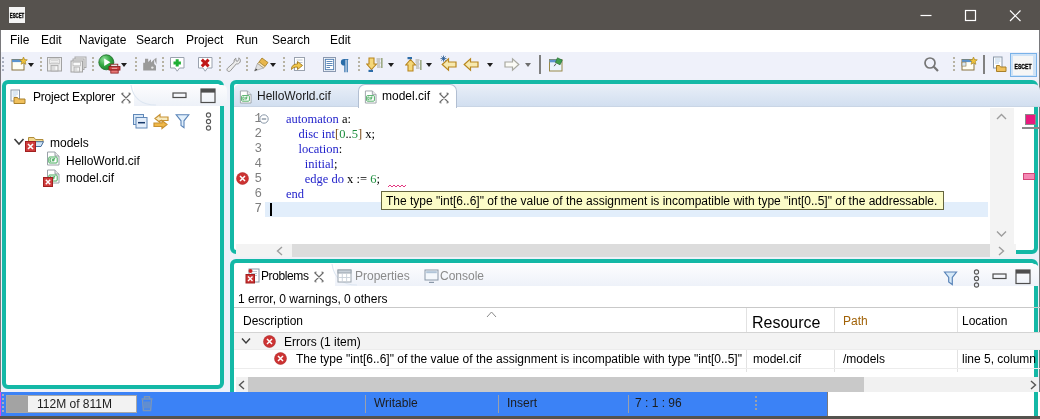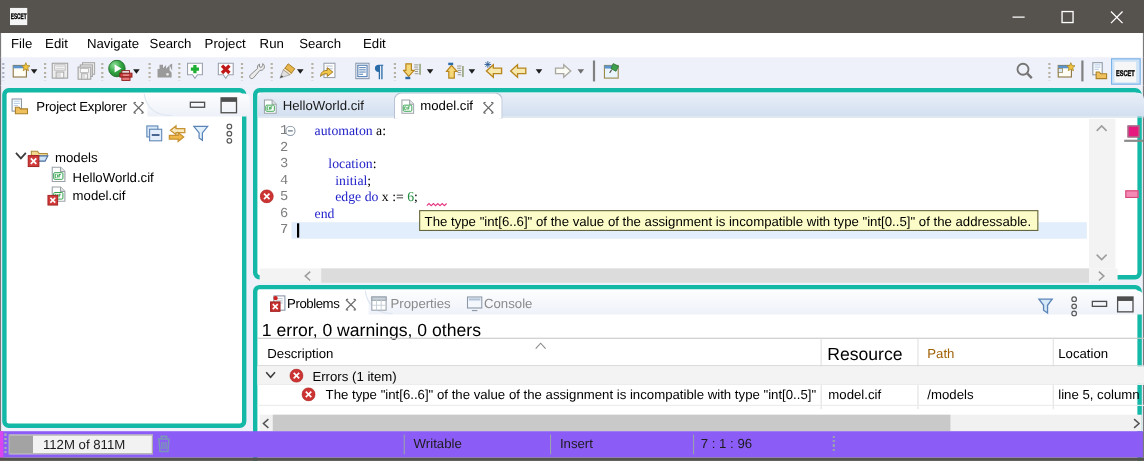--- a/index.html
+++ b/index.html
@@ -19,22 +19,22 @@
 #tbicons{z-index:5;}
 .tsep{position:absolute;top:57px;width:2px;height:16px;
  background-image:repeating-linear-gradient(to bottom,#b7b3a4 0 2px,transparent 2px 4px);}
 .darr{position:absolute;width:0;height:0;border-left:3.5px solid transparent;border-right:3.5px solid transparent;border-top:4px solid #1e1e1e;top:63px;}
 #main{position:absolute;left:0;top:78px;width:1040px;height:314px;background:#eef1f9;
  border-left:1px solid #79797c;border-right:1px solid #79797c;}
 .panel{position:absolute;background:#ffffff;border:4px solid #14b8a6;border-radius:6px;}
 #explorer{left:1px;top:2px;width:222px;height:309px;}
 #editorp{left:229px;top:2px;width:808px;height:174px;}
 #problems{left:229px;top:181px;width:808px;height:210px;}
-#statusbar{position:absolute;left:0;top:392px;width:1040px;height:24px;background:#8b5cf6;
- font-size:12px;color:#1c1c1c;border-left:3px solid #d946ef;border-right:1px solid #79797c;}
+#statusbar{position:absolute;left:0;top:392px;width:828px;height:24px;background:#3b82f6;
+ font-size:12px;color:#1c1c1c;border-left:1px solid #d946ef;border-right:1px solid #79797c;}
 #bottomstrip{position:absolute;left:0;top:416px;width:1040px;height:3px;background:#55534e;}
 .kw{color:#2323cb;}.num{color:#1e8e3e;}.br{color:#7a4a16;}
 .codeline{position:absolute;left:36px;font-family:Liberation Serif, serif;font-size:12.5px;
  white-space:pre;line-height:15px;height:15px;color:#000;margin-left:16px;}
 .lnum{position:absolute;width:28px;text-align:right;color:#7e7e7e;
  font-family:"Liberation Mono",monospace;font-size:12.5px;line-height:15px;}
 .vsep{position:absolute;width:1px;background:#9b9b9b;}
 </style></head>
 <body>
 <div id="titlebar">
@@ -300,20 +300,21 @@
     <div class="lnum" style="top:118px;left:0">7</div>
     <svg class="abs" style="left:25px;top:30px" width="10" height="10" viewBox="0 0 10 10">
         <circle cx="5" cy="5" r="4.2" fill="#fff" stroke="#8a98a8"></circle>
         <path d="M2.8 5 H7.2" stroke="#68788a" stroke-width="1.1"></path>
       </svg>
     <svg class="abs" style="left:2px;top:88px" width="13" height="13" viewBox="0 0 13 13">
         <circle cx="6.5" cy="6.5" r="6" fill="#cc3333" stroke="#aa2222" stroke-width="0.5"></circle>
         <path d="M4 4 L9 9 M9 4 L4 9" stroke="#fff" stroke-width="1.5"></path>
       </svg>
     <div class="codeline" style="top:28px"><span class="kw">automaton</span> a:</div>
+    <div class="codeline" style="top:43px">    <span class="kw">disc</span> <span class="kw">int</span><span class="br">[</span><span class="num">0</span>..<span class="num">5</span><span class="br">]</span> x;</div>
     <div class="codeline" style="top:58px">    <span class="kw">location</span>:</div>
     <div class="codeline" style="top:73px">      <span class="kw">initial</span>;</div>
     <div class="codeline" style="top:88px">      <span class="kw">edge</span> <span class="kw">do</span> x := <span class="num">6</span>;</div>
     <div class="codeline" style="top:103px"><span class="kw">end</span></div>
     <svg class="abs" style="left:153px;top:100px" width="20" height="4" viewBox="0 0 18 4">
         <path d="M0 3 L2 1 L4 3 L6 1 L8 3 L10 1 L12 3 L14 1 L16 3 L18 1" fill="none" stroke="#e43680" stroke-width="1"></path>
       </svg>
     <div class="abs" style="left:36px;top:119px;width:2px;height:13px;background:#000"></div>
     <div class="abs" style="left:147px;top:107px;width:563px;height:19px;background:#fcfcc8;border:1px solid #65653f;font-size:12px;color:#000;padding:2px 0 0 4px;white-space:nowrap;overflow:hidden">The type "int[6..6]" of the value of the assignment is incompatible with type "int[0..5]" of the addressable.</div>
     <div class="abs" style="left:756px;top:24px;width:24px;height:136px;background:#f3f3f3"></div>
@@ -371,21 +372,21 @@
       <circle cx="4.5" cy="9.5" r="2.1" fill="none" stroke="#5a5a5a" stroke-width="1.1"></circle>
       <circle cx="4.5" cy="16" r="2.1" fill="none" stroke="#5a5a5a" stroke-width="1.1"></circle>
     </svg>
     <svg class="abs" style="left:758px;top:8px" width="17" height="14" viewBox="0 0 17 14">
         <rect x="1" y="3" width="13" height="4.5" fill="none" stroke="#4e4e4e" stroke-width="1.2"></rect>
       </svg>
     <svg class="abs" style="left:781px;top:6px" width="17" height="16" viewBox="0 0 17 16">
         <rect x="1" y="1" width="14" height="13.5" fill="none" stroke="#4e4e4e" stroke-width="1.2"></rect>
         <rect x="1" y="1" width="14" height="3.6" fill="#4e4e4e"></rect>
       </svg>
-    <div class="abs" style="left:4px;top:29px;font-size:16px;color:#000">1 error, 0 warnings, 0 others</div>
+    <div class="abs" style="left:4px;top:29px;font-size:12px;color:#000">1 error, 0 warnings, 0 others</div>
     <div class="abs" style="left:0;top:44px;width:806px;height:1px;background:#c9c9c9"></div>
     <div class="abs" style="left:9px;top:51px;font-size:12px;color:#000">Description</div>
     <svg class="abs" style="left:252px;top:48px" width="11" height="7" viewBox="0 0 11 7">
         <path d="M1 6 L5.5 1 L10 6" fill="none" stroke="#8a8a8a" stroke-width="1"></path>
       </svg>
     <div class="abs" style="left:518px;top:51px;font-size:16px;color:#000">Resource</div>
     <div class="abs" style="left:609px;top:51px;font-size:12px;color:#a16207">Path</div>
     <div class="abs" style="left:728px;top:51px;font-size:12px;color:#000">Location</div>
     <div class="abs vsep" style="left:512px;top:45px;height:64px;background:#e2e2e2"></div>
     <div class="abs vsep" style="left:600px;top:45px;height:64px;background:#e2e2e2"></div>

